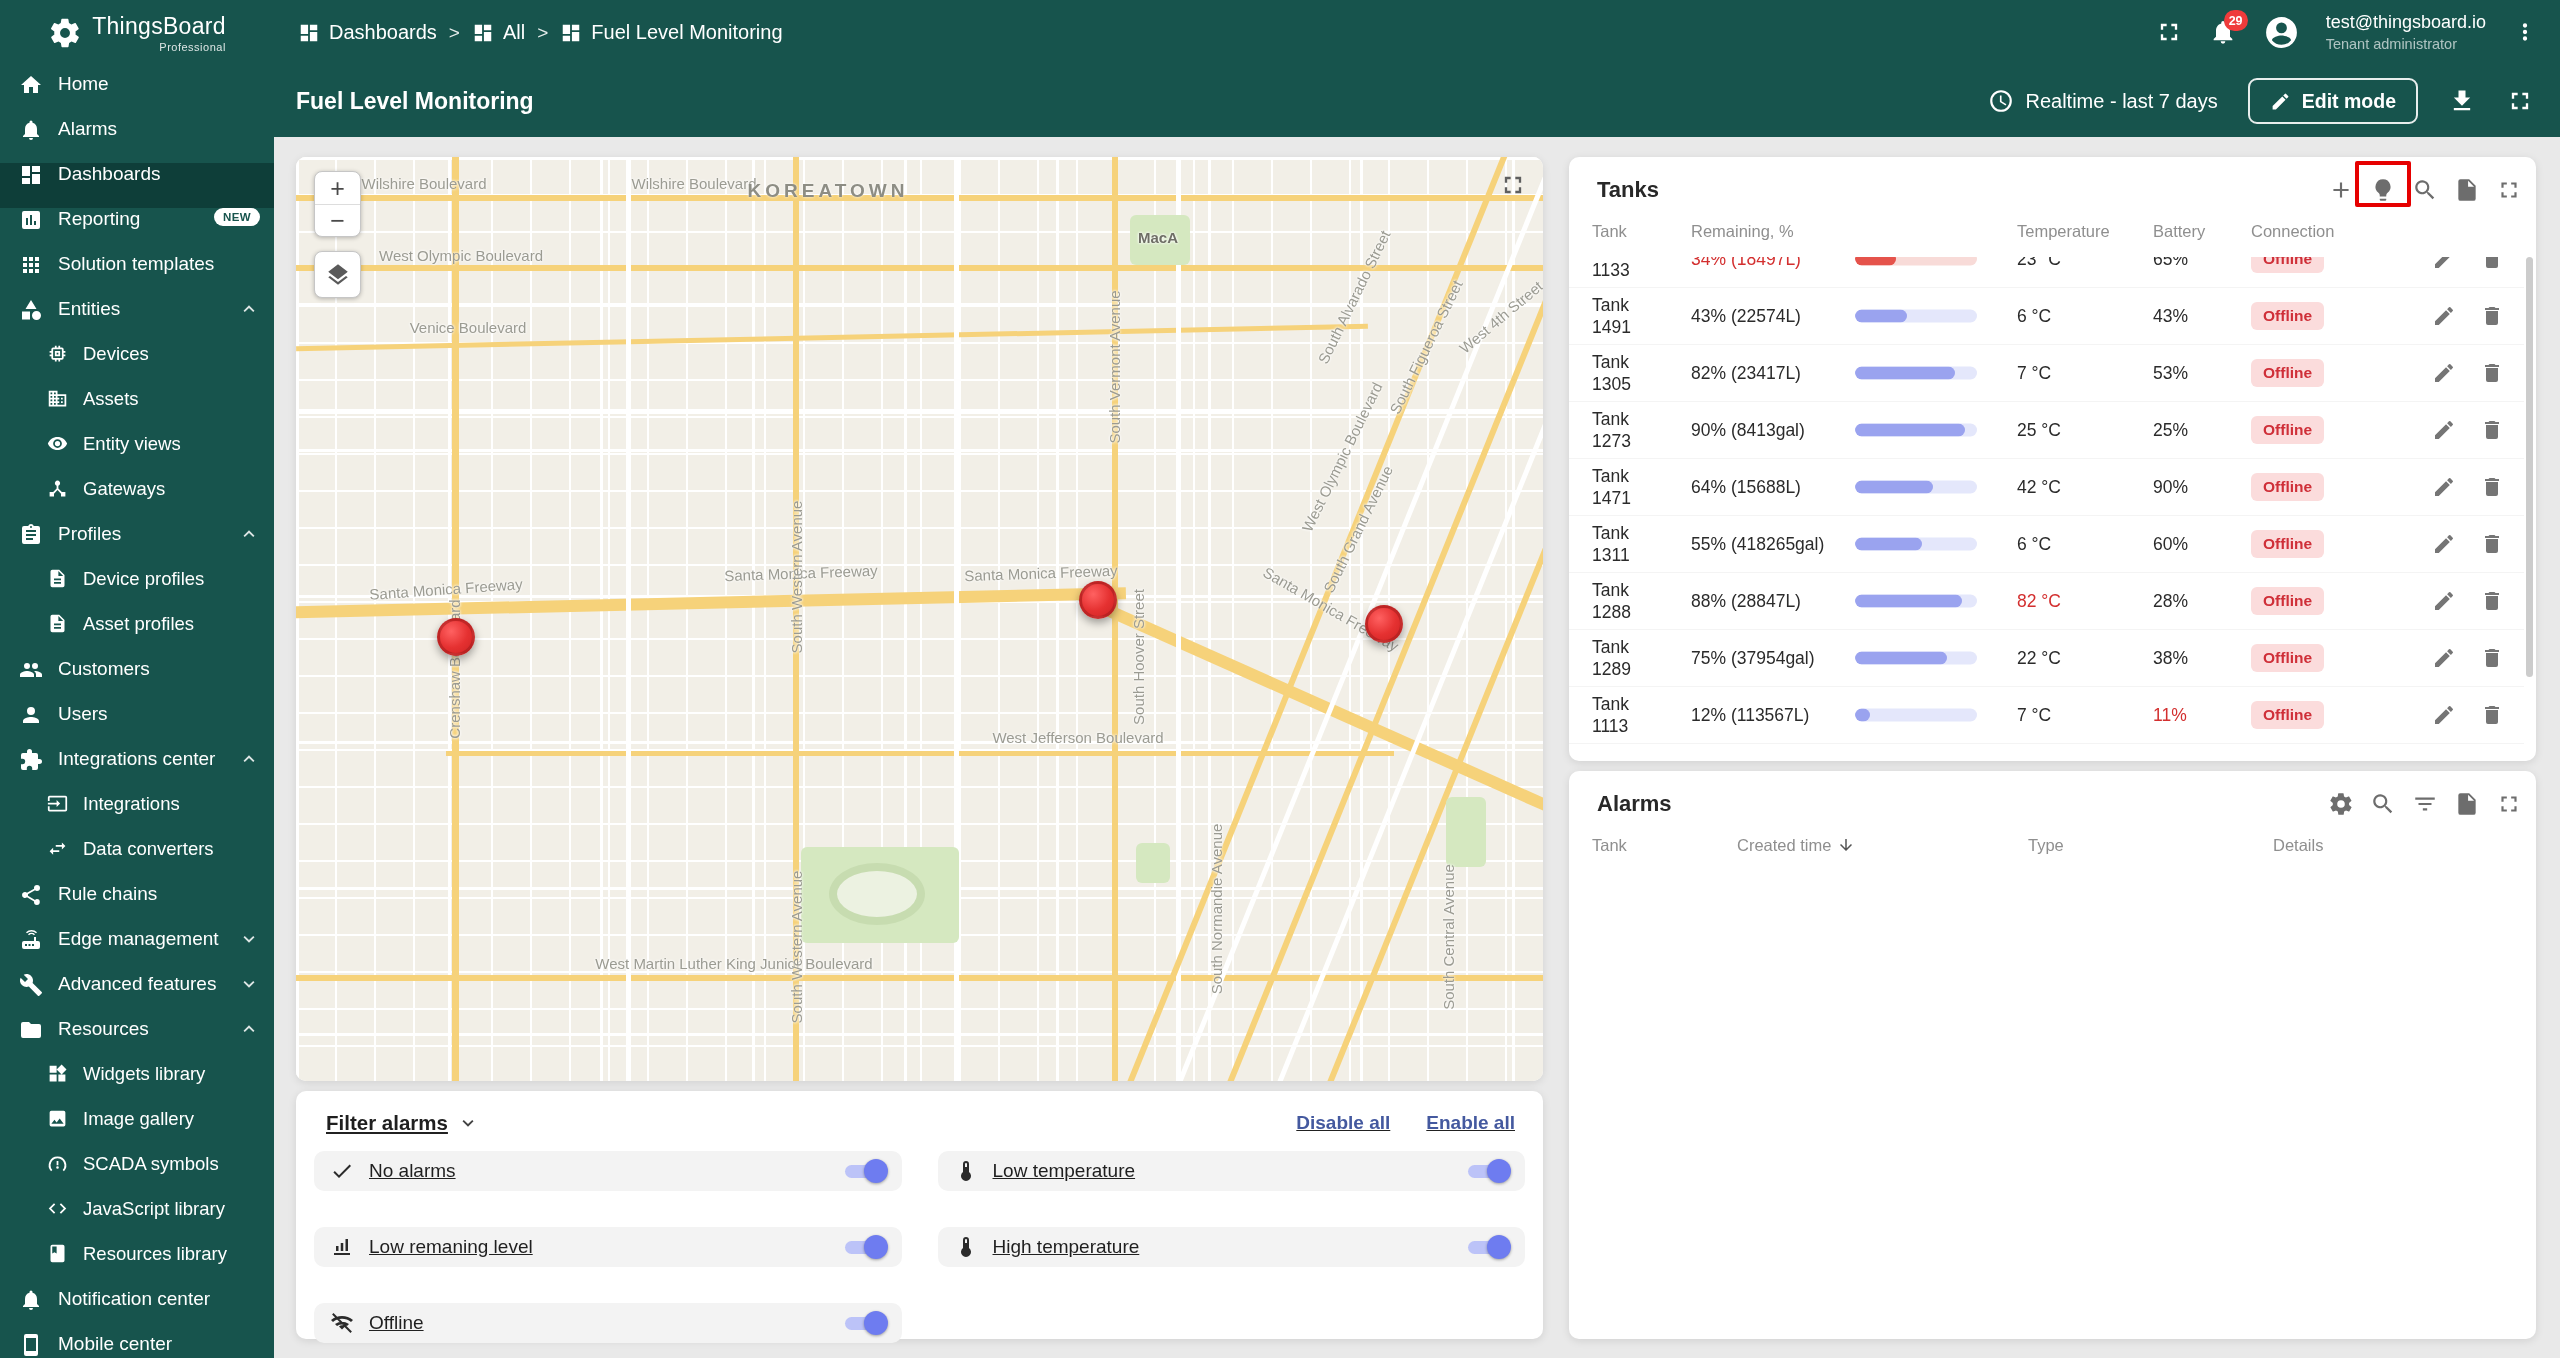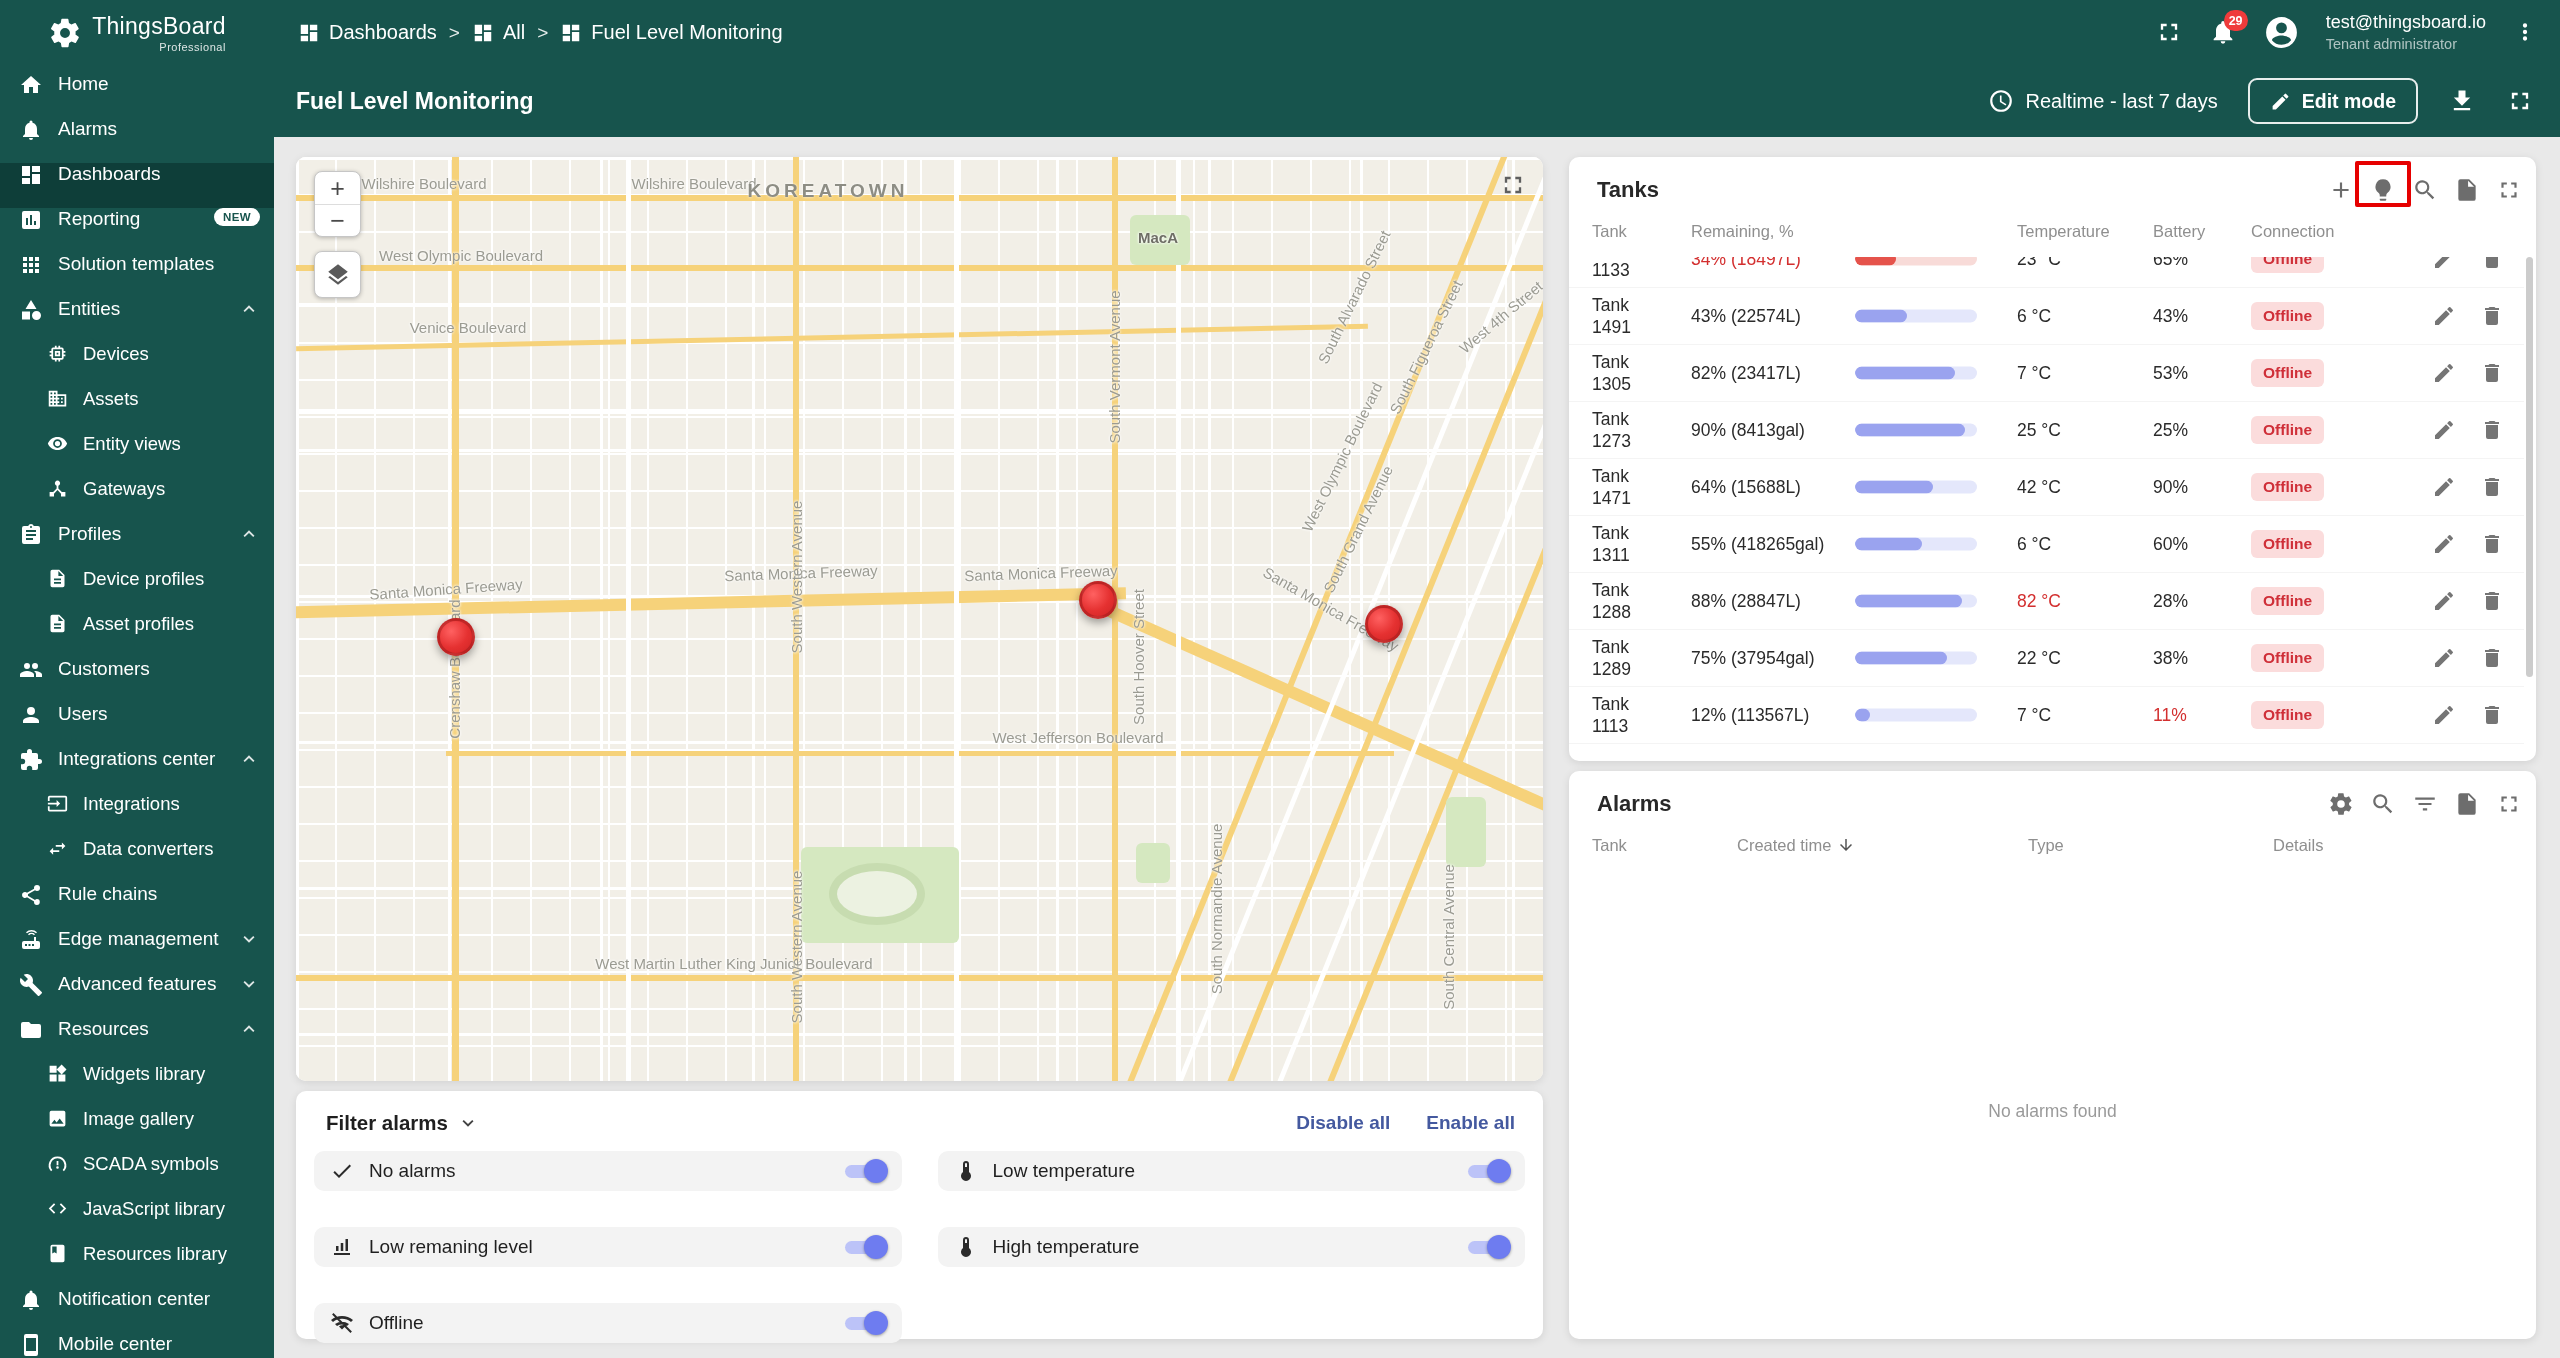--- a/index.html
+++ b/index.html
@@ -36,21 +36,21 @@
   
   .toolbar { position:absolute; left:274px; top:65px; width:2286px; height:72px; background:#17544d; color:#fff; display:flex; align-items:center; padding:0 26px 0 22px; z-index:5; }
   .toolbar h1 { font-size:23px; font-weight:600; }
   .toolbar-right { margin-left:auto; display:flex; align-items:center; gap:30px; }
   .timewindow { display:flex; align-items:center; gap:11px; font-size:20px; cursor:pointer; }
   .edit-mode { display:flex; align-items:center; gap:11px; color:#fff; background:transparent; border:2px solid rgba(255,255,255,.9); border-radius:9px; height:46px; padding:0 20px; font-size:19.5px; font-weight:600; font-family:inherit; cursor:pointer; }
 
   
   .card { position:absolute; background:#fff; border-radius:10px; box-shadow:0 2px 8px rgba(0,0,0,.10); }
   .map-card { left:296px; top:157px; width:1247px; height:924px; overflow:hidden; }
-  .filter-card { left:296px; top:1091px; width:1247px; height:248px; padding:16px 16px 0 16px; }
+  .filter-card { left:296px; top:1091px; width:1247px; height:248px; padding:16px 16px 0 16px;text-decoration:underline; }
   .tanks-card { left:1569px; top:157px; width:967px; height:604px; overflow:hidden; }
   .alarms-card { left:1569px; top:771px; width:967px; height:568px; overflow:hidden; }
 
   
   .map { position:absolute; inset:0; background-color:#f2efe7;
     background-image:
       linear-gradient(#ffffff 3px, transparent 3px),
       linear-gradient(90deg, #ffffff 3px, transparent 3px),
       linear-gradient(#ffffff 2px, transparent 2px),
       linear-gradient(90deg, #ffffff 2px, transparent 2px);
@@ -944,14 +944,13 @@
           </svg>
         </span>
       </span>
       <span class="col-h">
         <span>Type</span>
       </span>
       <span class="col-h">
         <span>Details</span>
       </span>
     </div>
-  <div class="empty-text">No alarms found</div>
 </section>
 
 </body></html>

